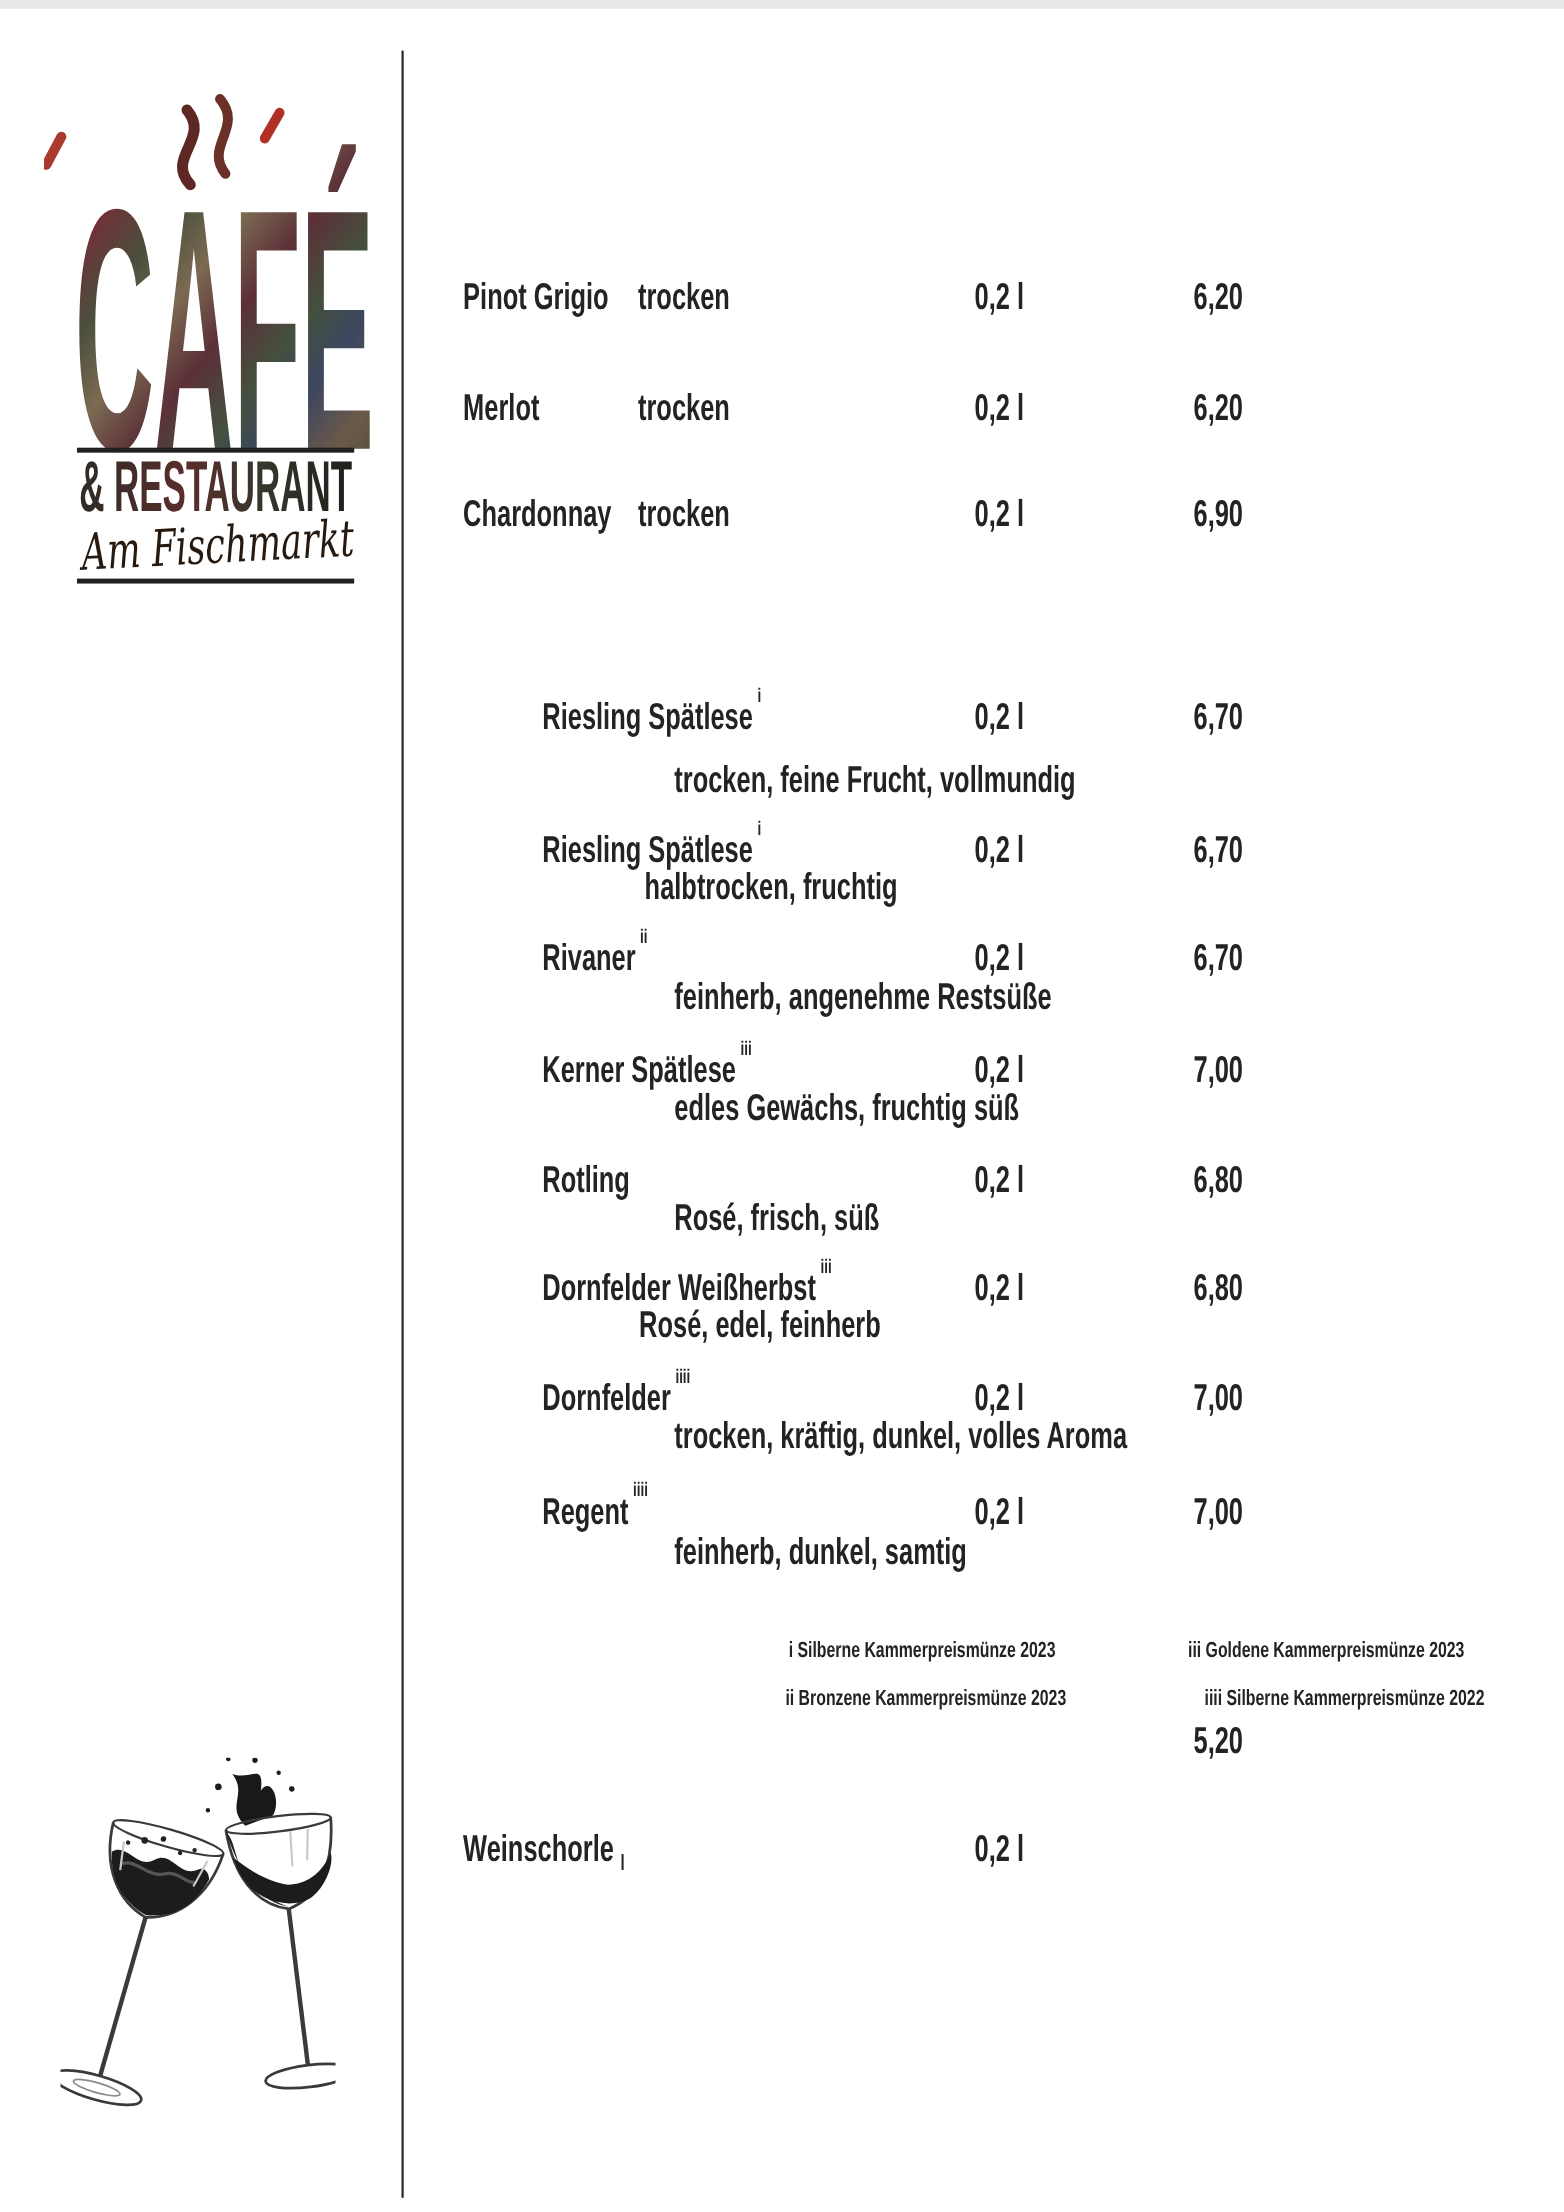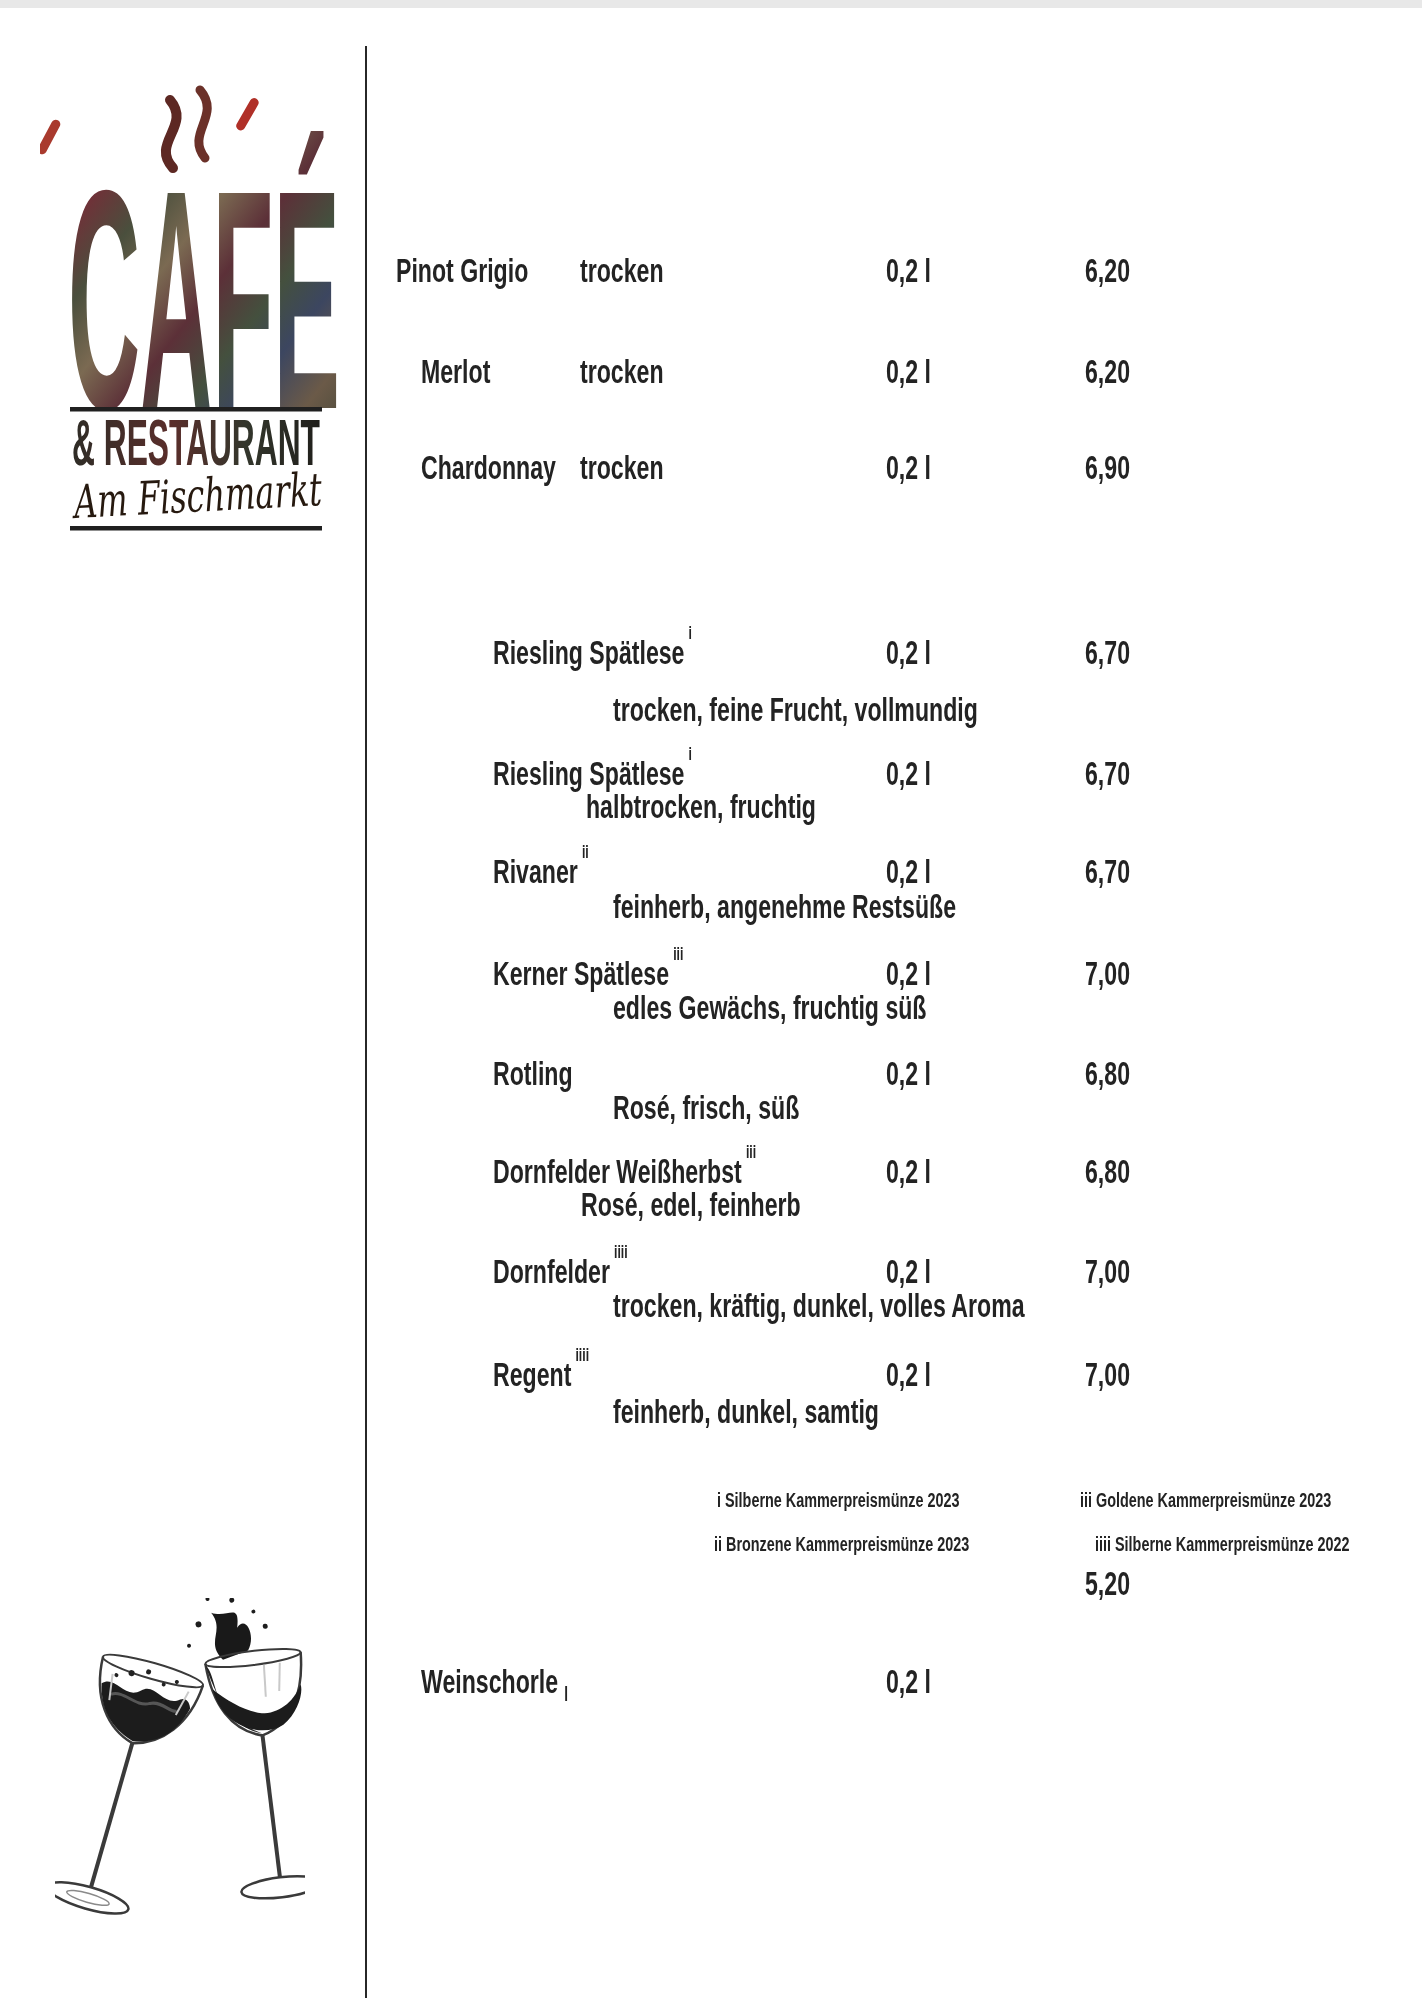--- a/index.html
+++ b/index.html
@@ -130,21 +130,21 @@
       <line x1="26" y1="8" x2="22" y2="36" stroke="#c9c9c9" stroke-width="2"></line>
       <path d="M0,78 L0,225" stroke="#3a3a3a" stroke-width="4"></path>
       <ellipse cx="0" cy="231" rx="40" ry="10" fill="#ffffff" stroke="#3a3a3a" stroke-width="2.5"></ellipse>
     </g>
   </svg>
 
   <div class="divider"></div>
 
 
   <div>
-    <div class="cell" style="left:396px;top:245px"><span class="t">Pinot Grigio</span></div>
+    <div class="cell" style="left:421px;top:245px"><span class="t">Pinot Grigio</span></div>
     <div class="cell" style="left:580px;top:245px"><span class="t">trocken</span></div>
     <div class="cell" style="left:886px;top:245px"><span class="t">0,2 l</span></div>
     <div class="cell" style="left:1085px;top:245px"><span class="t">6,20</span></div>
   </div>
   <div>
     <div class="cell" style="left:421px;top:346px"><span class="t">Merlot</span></div>
     <div class="cell" style="left:580px;top:346px"><span class="t">trocken</span></div>
     <div class="cell" style="left:886px;top:346px"><span class="t">0,2 l</span></div>
     <div class="cell" style="left:1085px;top:346px"><span class="t">6,20</span></div>
   </div>

